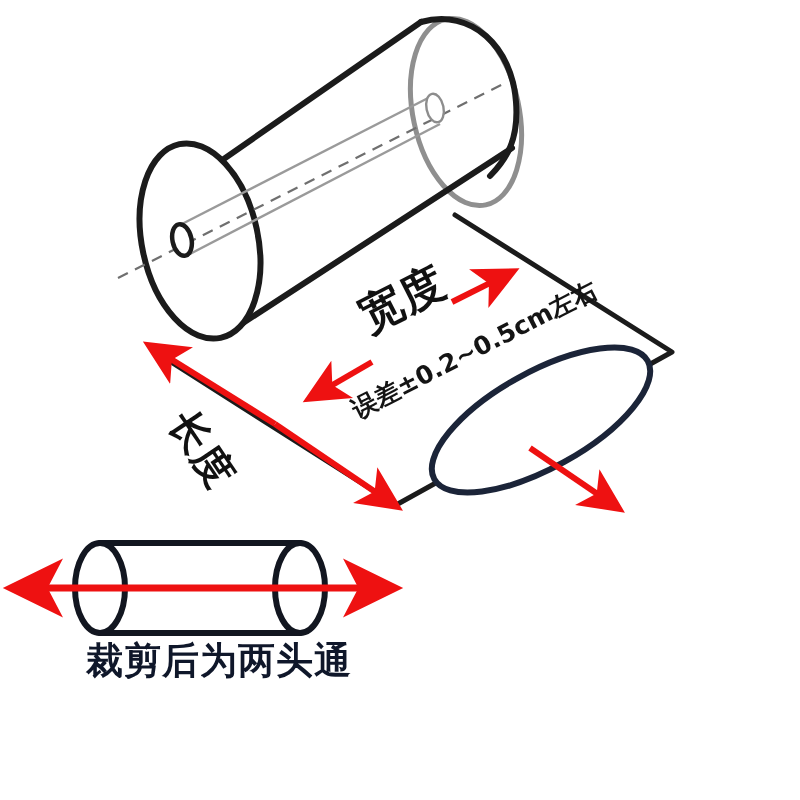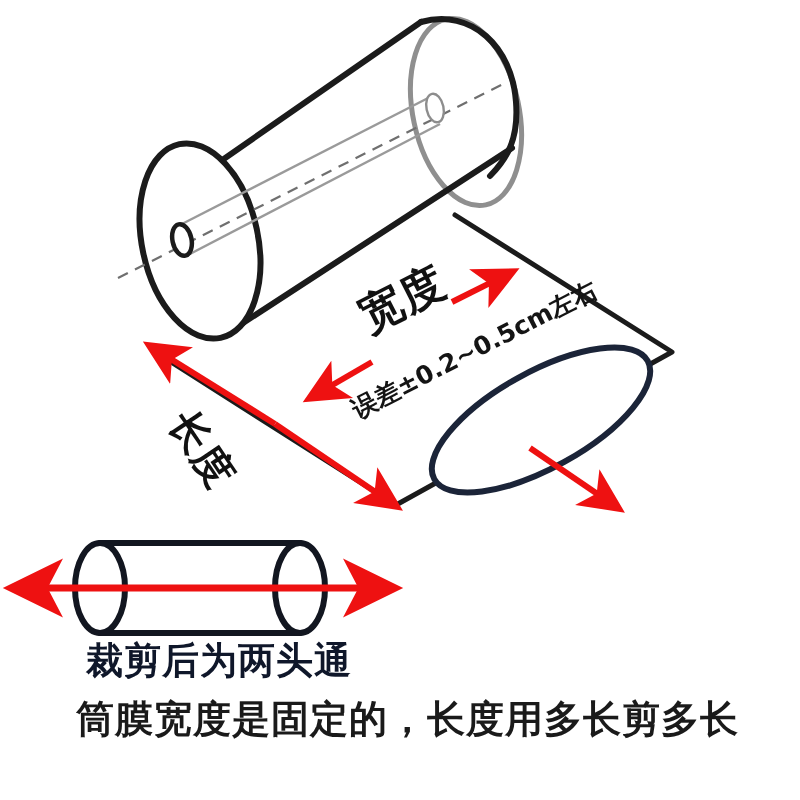--- a/index.html
+++ b/index.html
@@ -154,15 +154,14 @@
 
   <div class="label" id="label-width">宽度</div>
 
   <div class="label" id="label-tolerance">误差±0.2~0.5cm左右</div>
 
   <div class="label" id="label-length">长度</div>
 
 
   <div class="label" id="label-cut-note">裁剪后为两头通</div>
 
-  <div class="label" id="label-caption">筒膜宽度是固定的，长度用多长剪多长</div>
 
 </div>
 
 </body></html>

